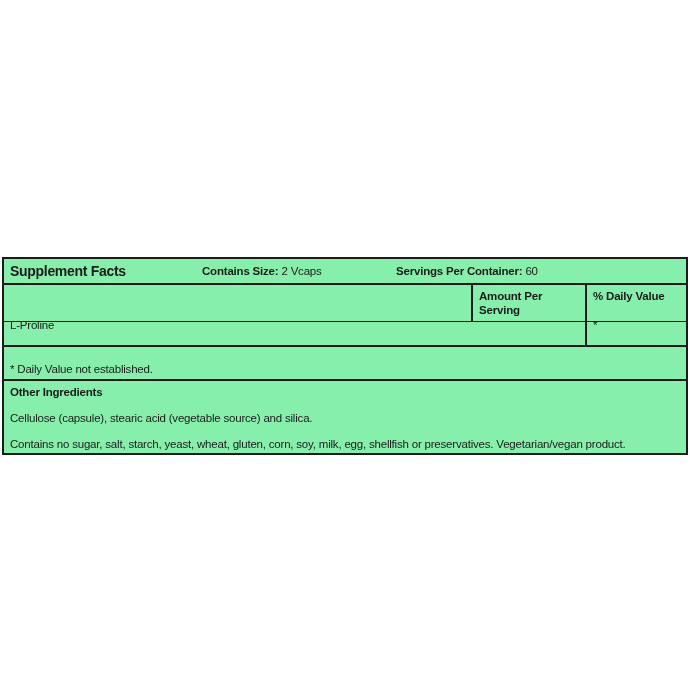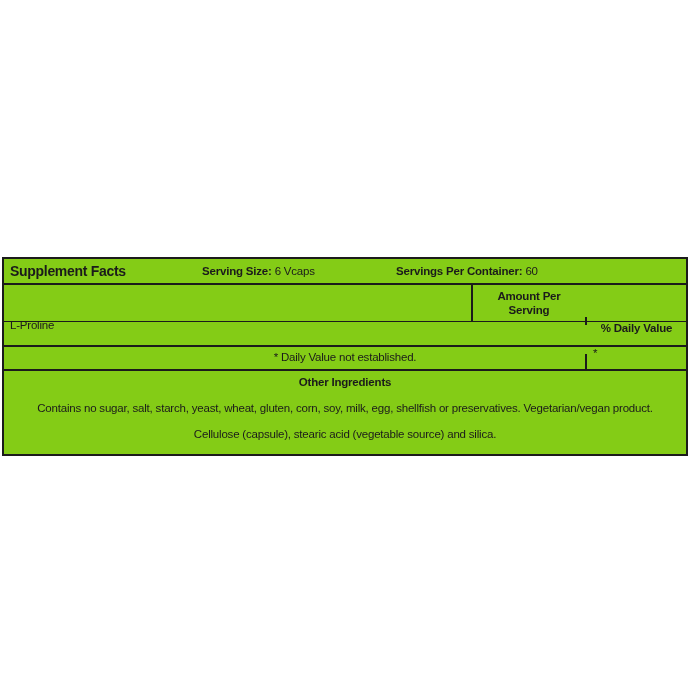--- a/index.html
+++ b/index.html
@@ -9,25 +9,24 @@
     font-family: "Liberation Sans", sans-serif;
     color: #1b1b1b;
   }
   body { position: relative; overflow: hidden; }
 
   .panel {
     position: absolute;
     left: 2px; top: 257px;
     width: 686px;
     border: 2px solid #1b1b1b;
-    background: #84cc16;
+    background: #86efac;
     letter-spacing: -0.2px;
     font-size: 11.5px;
     line-height: 1.2;
-    text-align: center;
   }
 
   
   .hdr {
     position: relative;
     height: 26px;
     border-bottom: 2px solid #1b1b1b;
   }
   .hdr .title {
     position: absolute; left: 6px; top: 4px;
@@ -46,72 +45,71 @@
   .cell-main { flex: 1; padding: 4px 6px; }
   .cell-amt {
     width: 114px;
     border-left: 2px solid #1b1b1b;
     padding: 4px 6px;
   }
   .cell-dv {
     width: 101px;
     border-left: 2px solid #1b1b1b;
     padding: 4px 6px;
-    margin-top: 32px;
   }
   .cols .cell-amt, .cols .cell-dv { font-weight: bold; line-height: 14px; }
 
   
   .datarow {
     display: flex;
     height: 25px;
     border-bottom: 2px solid #1b1b1b;
   }
   .datarow .cell-main,
   .datarow .cell-amt,
   .datarow .cell-dv {
     display: flex; align-items: center;
     padding-top: 0; padding-bottom: 16px;
   }
 
   
   .foot {
     height: 24px;
     border-bottom: 2px solid #1b1b1b;
-    padding: 4px 6px;
+    padding: 16px 6px;
   }
 
   
-  .other { height: 83px; padding: 5px 6px 0 6px; }
+  .other { height: 72px; padding: 5px 6px 0 6px; }
   .other p { margin-bottom: 12px; }
   .other .heading { font-weight: bold; }
 </style>
 </head>
 <body>
 
 <div class="panel">
 
   <div class="hdr">
     <span class="title">Supplement Facts</span>
-    <span class="ss"><span class="blbl">Serving Size:</span> <span>6 Vcaps</span></span>
+    <span class="ss"><span class="blbl">Contains Size:</span> <span>2 Vcaps</span></span>
     <span class="spc"><span class="blbl">Servings Per Container:</span> <span>60</span></span>
   </div>
 
   <div class="cols">
     <div class="cell-main"></div>
     <div class="cell-amt">Amount Per Serving</div>
     <div class="cell-dv">% Daily Value</div>
   </div>
 
   <div class="datarow">
     <div class="cell-main">L-Proline</div>
     <div class="cell-dv">*</div>
   </div>
 
   <div class="foot">* Daily Value not established.</div>
 
   <div class="other">
     <p class="heading">Other Ingredients</p>
+    <p>Cellulose (capsule), stearic acid (vegetable source) and silica.</p>
     <p>Contains no sugar, salt, starch, yeast, wheat, gluten, corn, soy, milk, egg, shellfish or preservatives. Vegetarian/vegan product.</p>
-    <p>Cellulose (capsule), stearic acid (vegetable source) and silica.</p>
   </div>
 
 </div>
 
 </body></html>

